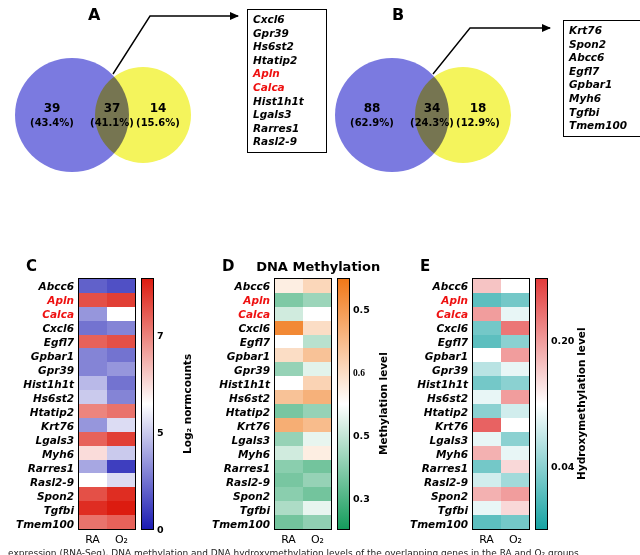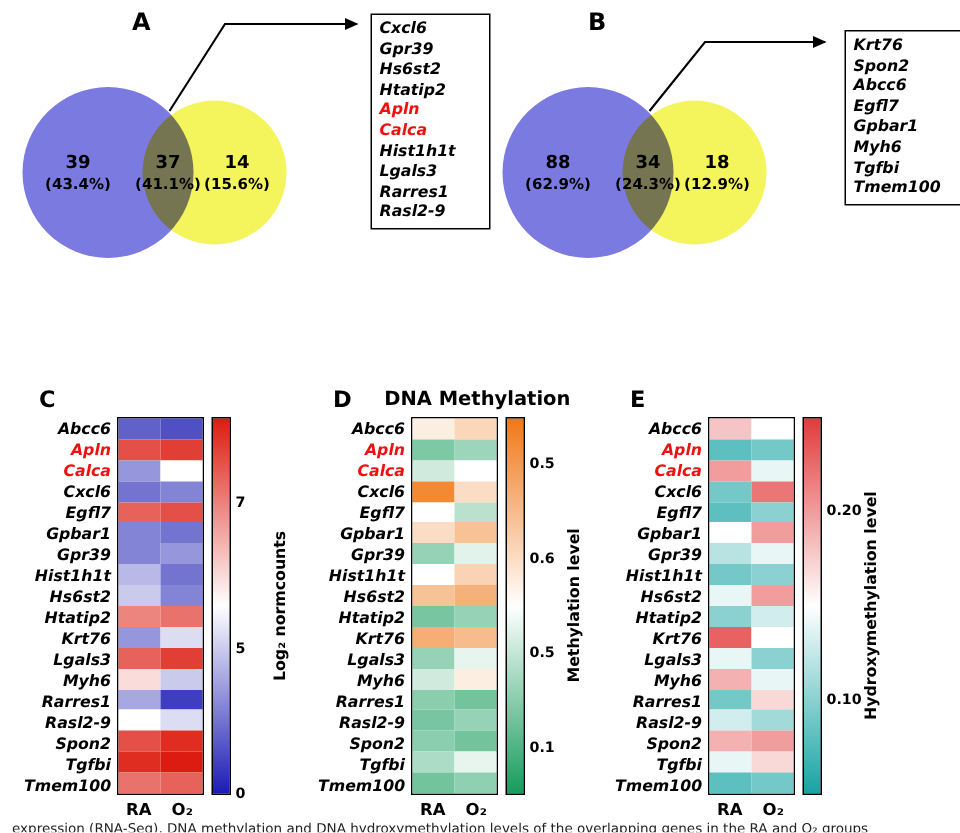--- a/index.html
+++ b/index.html
@@ -42,21 +42,21 @@
   .hm-grid{width:58px;height:252px;border:1px solid #000;box-sizing:border-box;display:flex;flex-direction:column;}
   .hm-row{flex:1;display:flex;}
   .hm-cell{flex:1;}
   .cbar-block{display:flex;height:252px;margin-left:5px;}
   .cbar{width:13px;height:100%;border:1px solid #000;box-sizing:border-box;}
   .cbar-ticks{position:relative;width:27px;font-size:9.5px;font-weight:bold;}
   .cbar-tick{position:absolute;left:3px;transform:translateY(50%);line-height:10px;}
   .cbar-label{writing-mode:vertical-rl;transform:rotate(180deg);font-weight:bold;font-size:10.5px;
               display:flex;align-items:center;justify-content:center;white-space:nowrap;}
   .hm-cols{margin-left:62px;width:58px;display:flex;margin-top:3px;}
-  .hm-cols span{flex:1;text-align:center;font-weight:bold;font-size:11px;}
+  .hm-cols span{flex:1;text-align:center;font-weight:normal;font-size:11px;}
 
   .caption{position:absolute;left:8px;top:548px;width:628px;font-size:9px;color:#222;
            white-space:nowrap;overflow:hidden;}
 </style>
 </head>
 <body>
 
 <div class="page">
 
   <div class="top-row">
@@ -337,23 +337,23 @@
               <div class="hm-cell" style="background: rgb(232, 245, 239);"></div>
             </div>
             <div class="hm-row">
               <div class="hm-cell" style="background: rgb(115, 196, 157);"></div>
               <div class="hm-cell" style="background: rgb(144, 208, 178);"></div>
             </div>
           </div>
         <div class="cbar-block">
           <div class="cbar" style="background: linear-gradient(to top, rgb(21, 156, 92) 0%, rgb(255, 255, 255) 50%, rgb(240, 120, 24) 100%);"></div>
           <div class="cbar-ticks">
-              <div class="cbar-tick" style="bottom: 12.5%;">0.1</div>
+              <div class="cbar-tick" style="bottom: 12.5%;">0.3</div>
               <div class="cbar-tick" style="bottom: 37.5%;">0.5</div>
-              <div class="cbar-tick" style="bottom: 62.5%;">0.6</div>
+              <div class="cbar-tick" style="bottom: 62.5%; font-family: Liberation Serif, serif;">0.6</div>
               <div class="cbar-tick" style="bottom: 87.5%;">0.5</div>
             </div>
           <div class="cbar-label">Methylation level</div>
         </div>
       </div>
       <div class="hm-cols">
         <span>RA</span>
         <span>O₂</span>
       </div>
     </div>
@@ -453,21 +453,21 @@
               <div class="hm-cell" style="background: rgb(249, 216, 216);"></div>
             </div>
             <div class="hm-row">
               <div class="hm-cell" style="background: rgb(93, 191, 191);"></div>
               <div class="hm-cell" style="background: rgb(116, 200, 200);"></div>
             </div>
           </div>
         <div class="cbar-block">
           <div class="cbar" style="background: linear-gradient(to top, rgb(23, 163, 163) 0%, rgb(255, 255, 255) 50%, rgb(226, 59, 59) 100%);"></div>
           <div class="cbar-ticks">
-              <div class="cbar-tick" style="bottom: 25%;">0.10</div>
+              <div class="cbar-tick" style="bottom: 25%;">0.04</div>
               <div class="cbar-tick" style="bottom: 75%;">0.20</div>
             </div>
           <div class="cbar-label">Hydroxymethylation level</div>
         </div>
       </div>
       <div class="hm-cols">
         <span>RA</span>
         <span>O₂</span>
       </div>
     </div>

